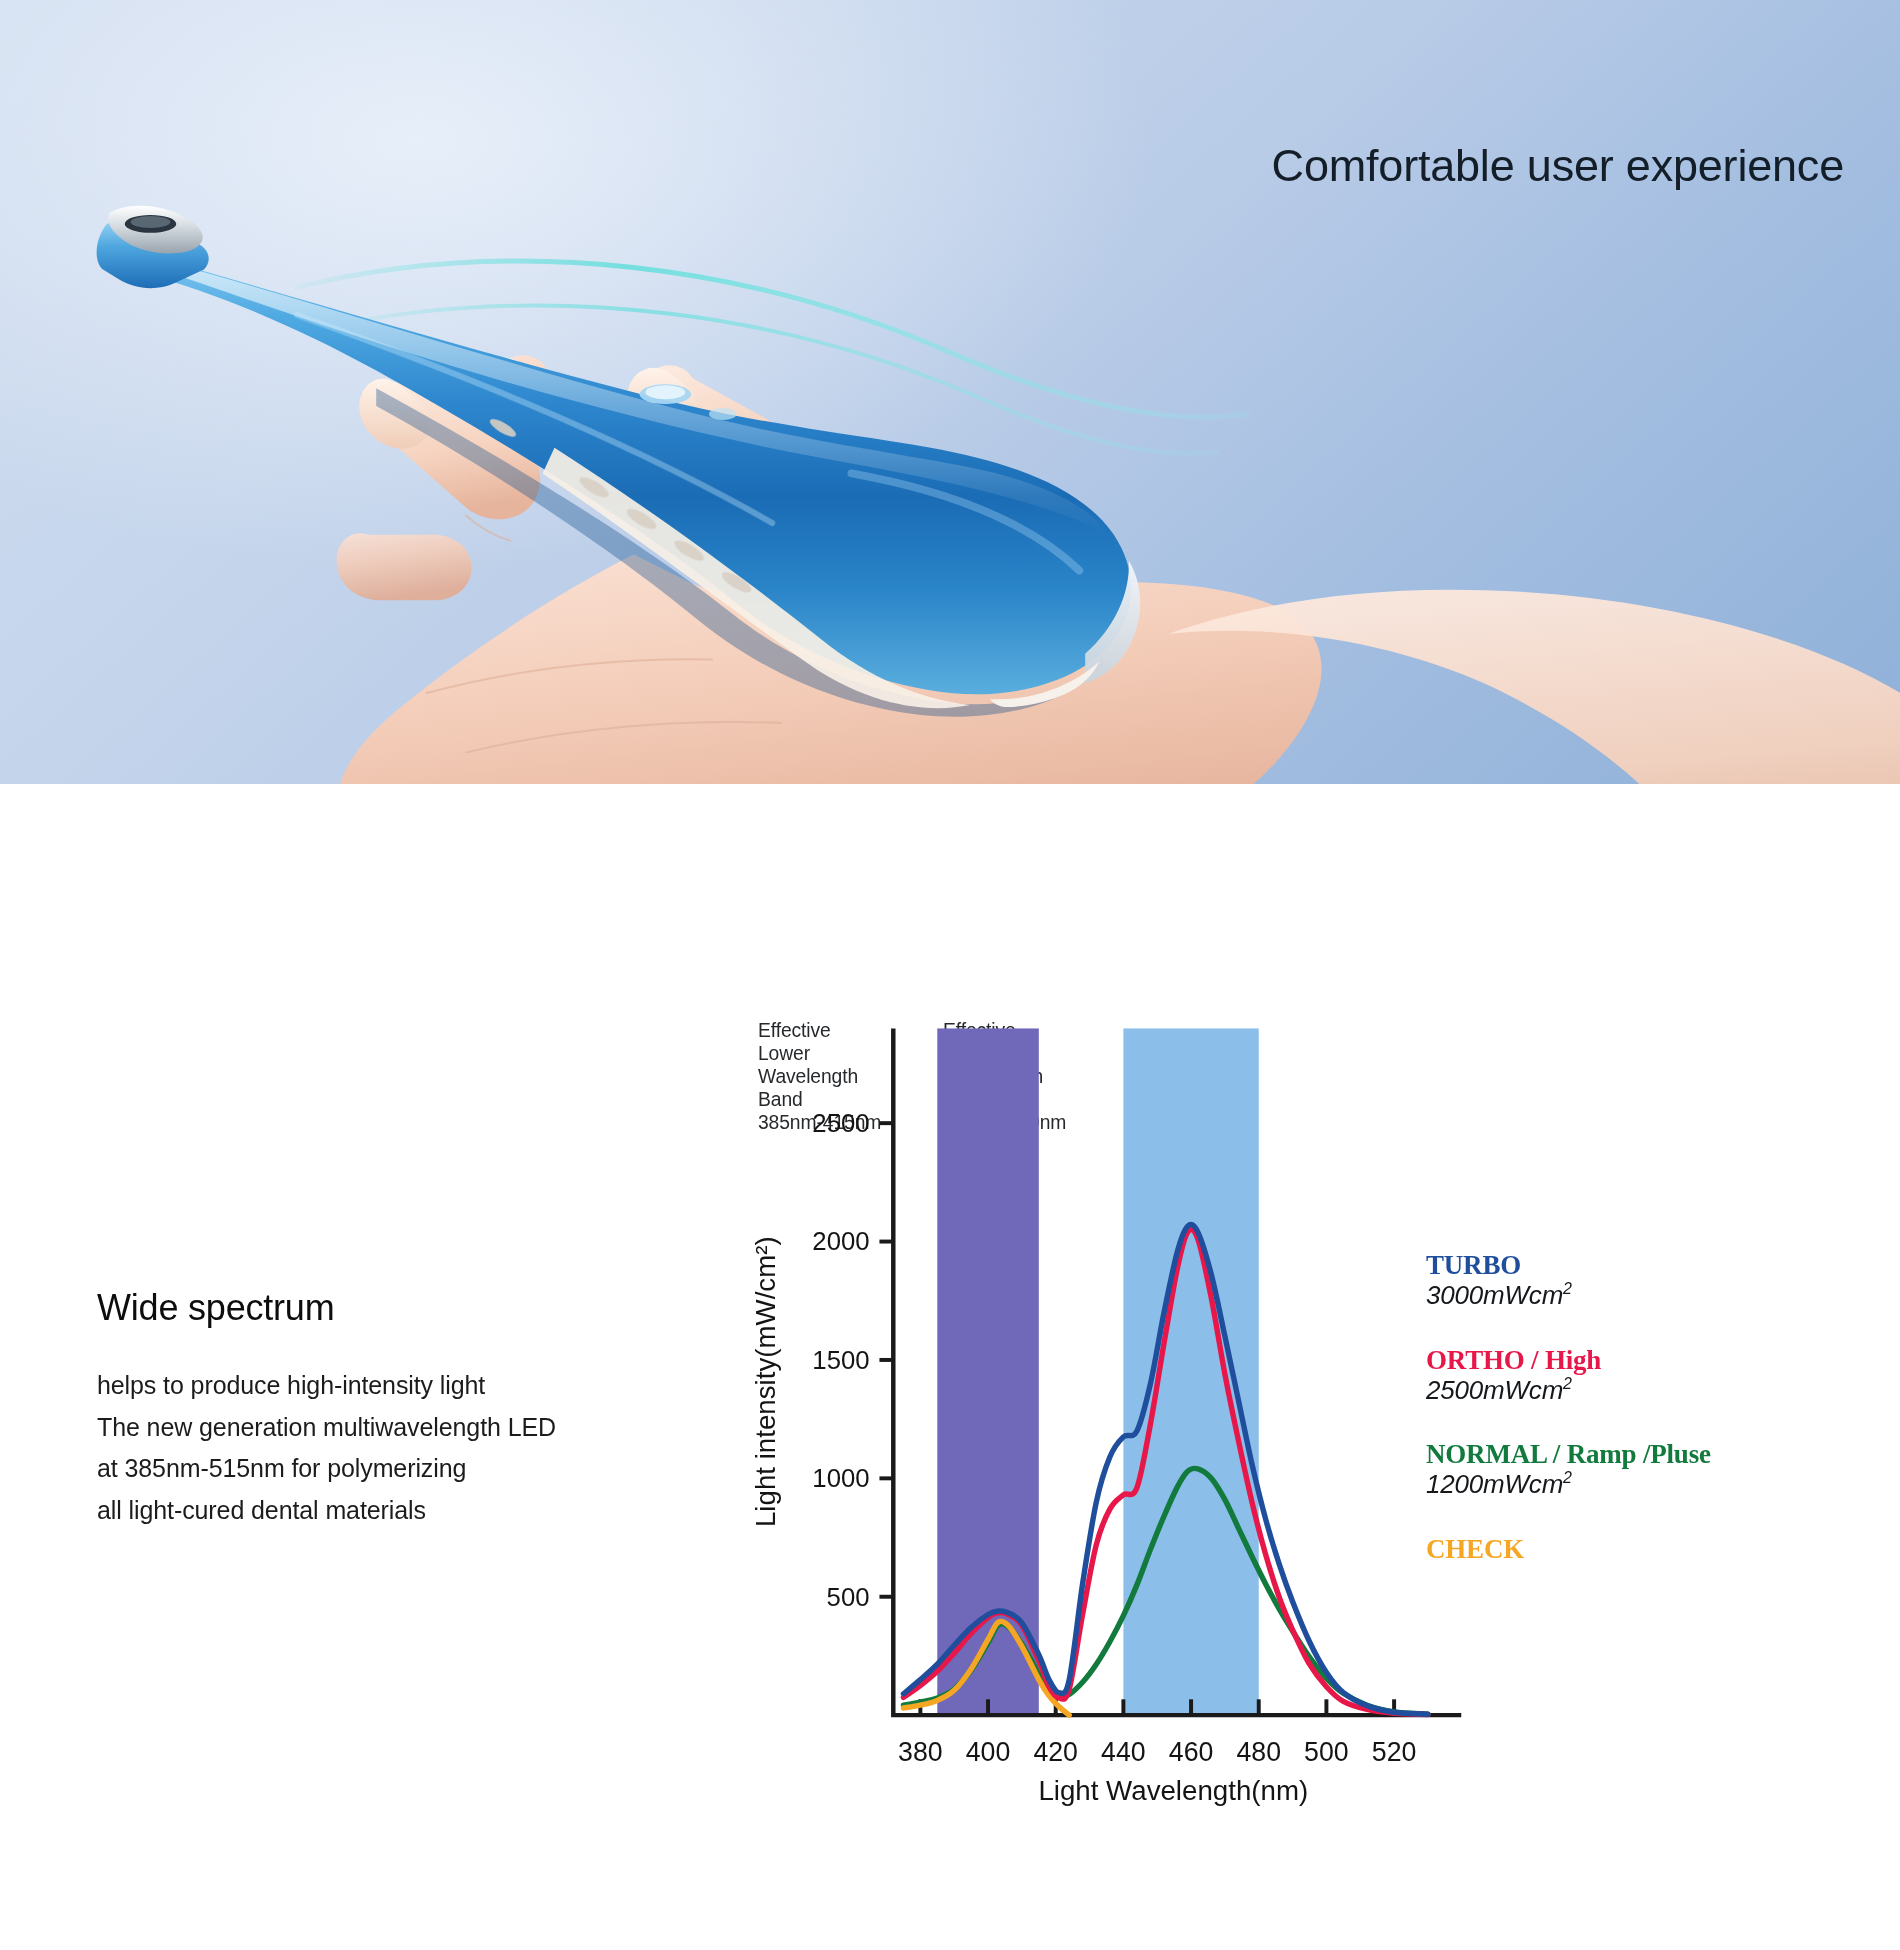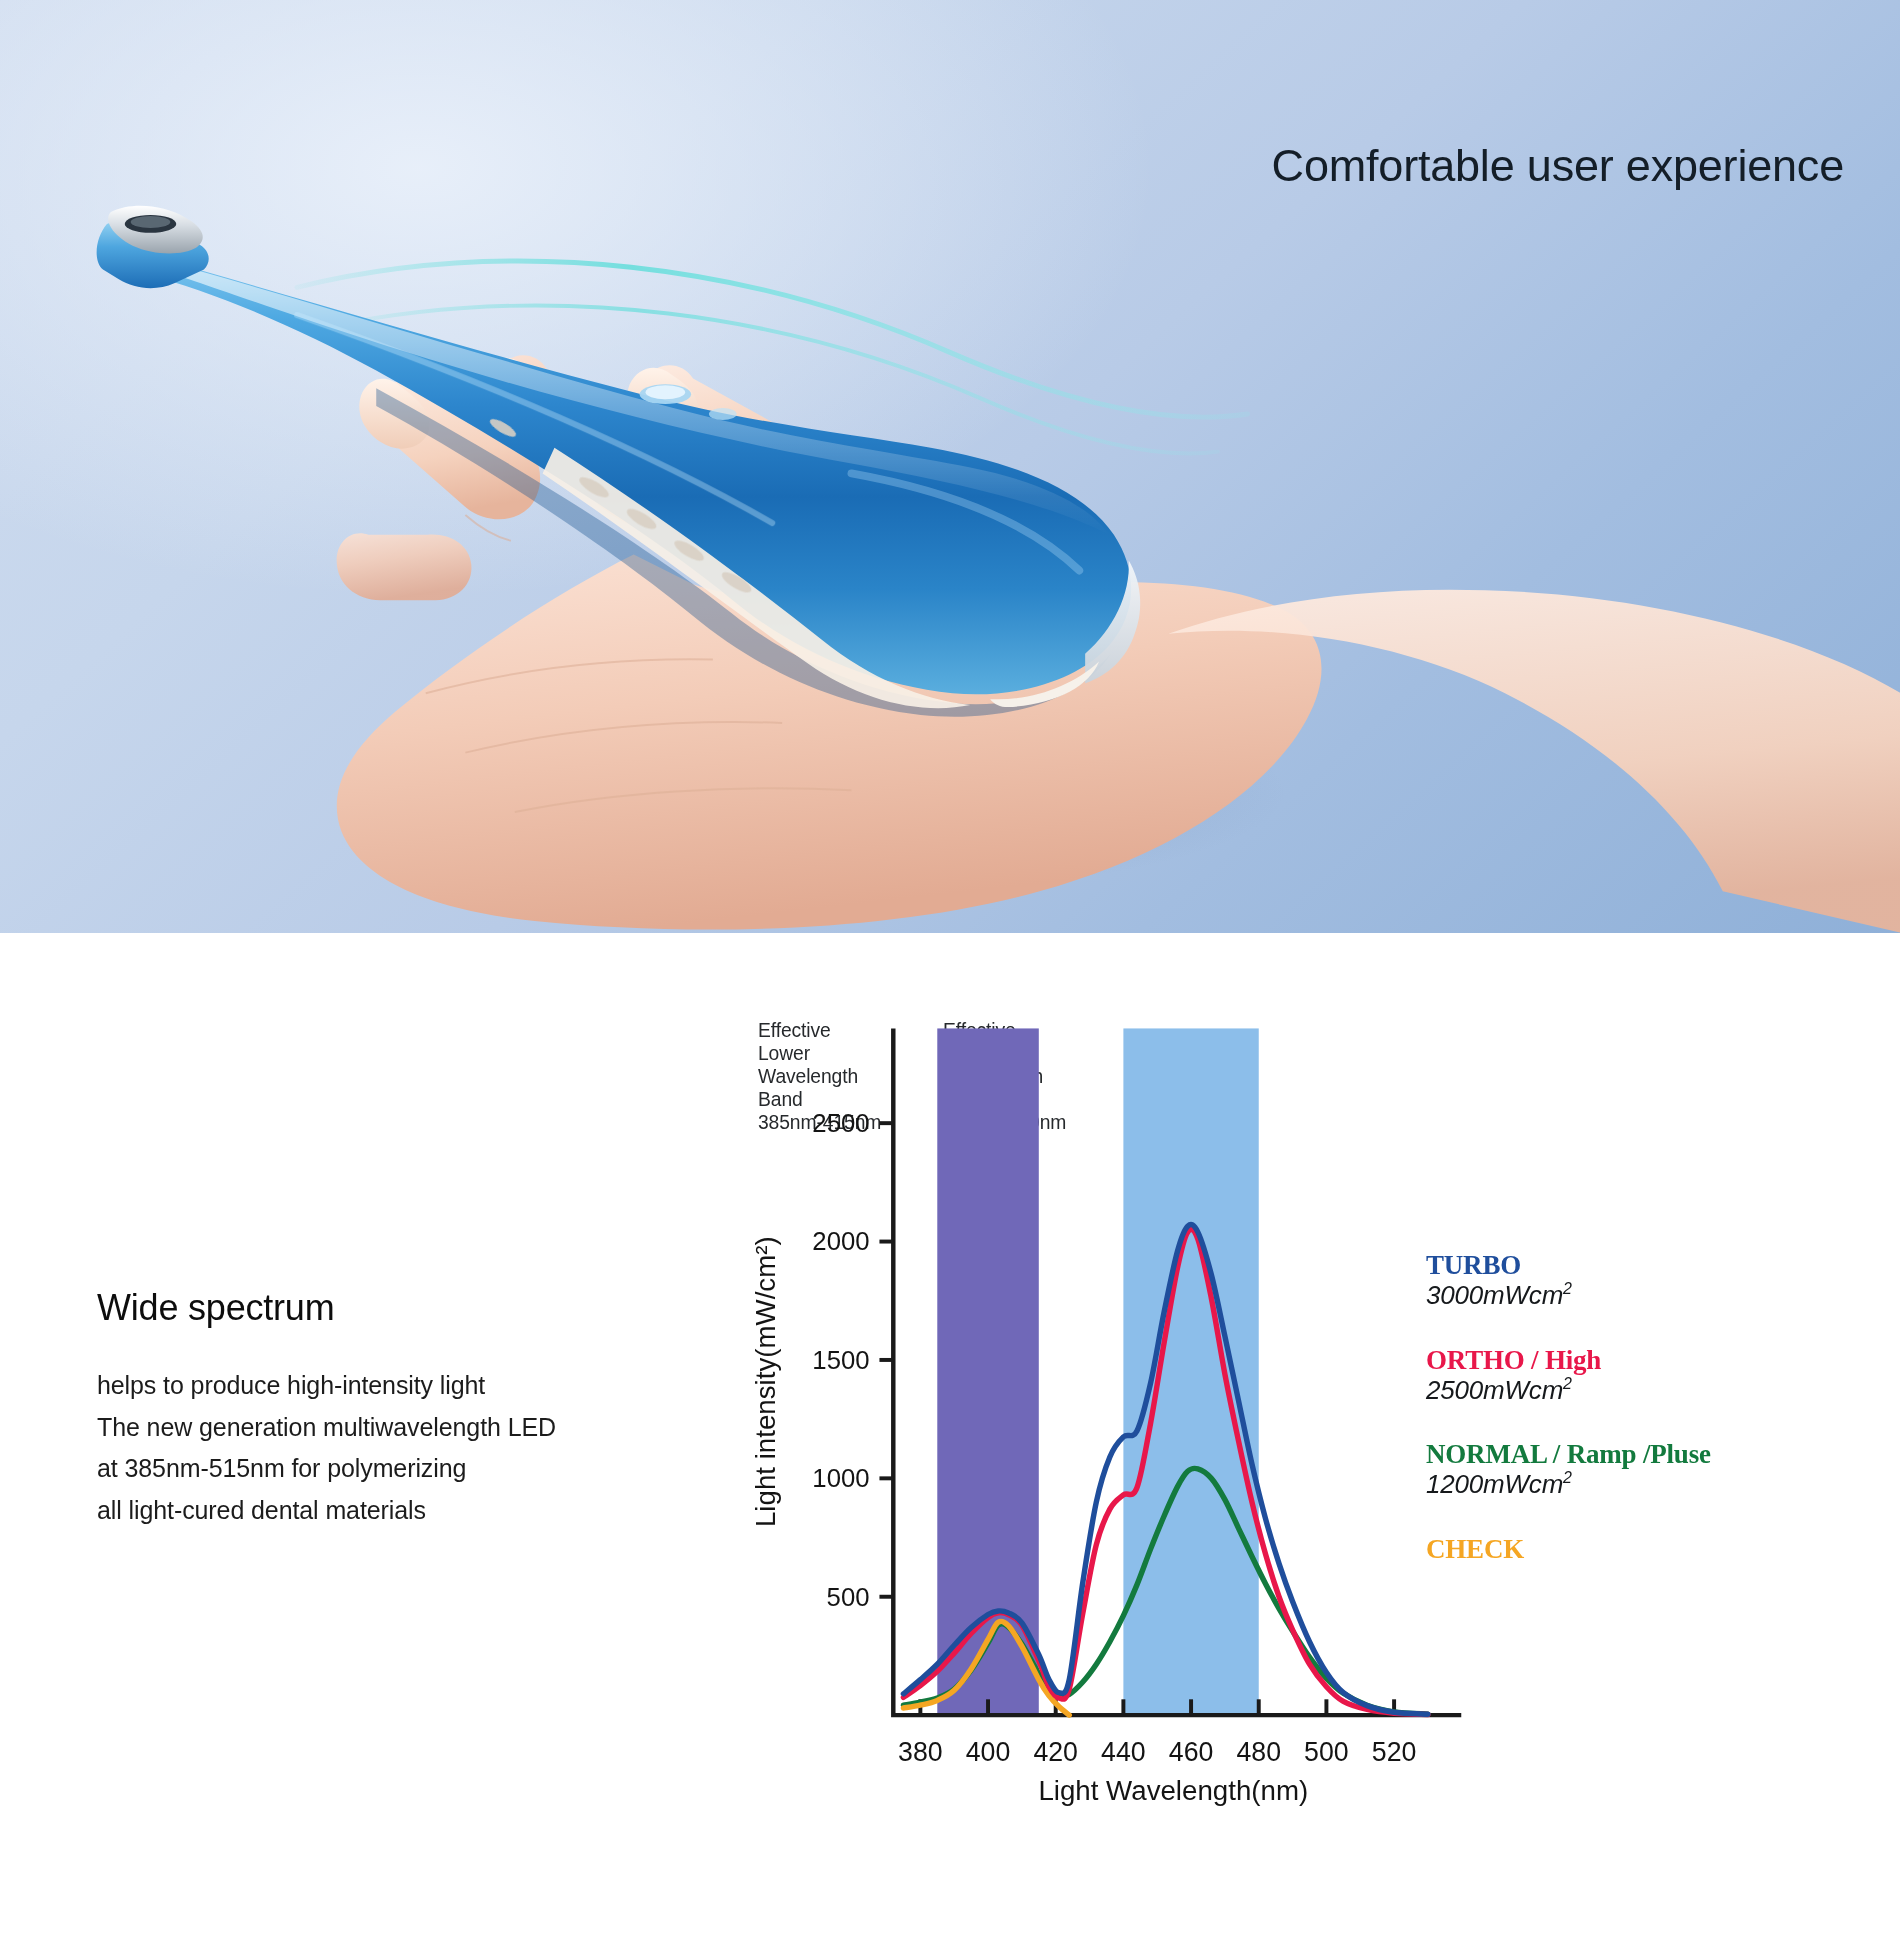--- a/index.html
+++ b/index.html
@@ -7,21 +7,21 @@
   body {
     width:1901px; height:1950px;
     background:#ffffff;
     font-family:"Liberation Sans", sans-serif;
     overflow:hidden;
     position:relative;
   }
 
   
   .hero {
-    position:absolute; left:0; top:0; width:1901px; height:933px;
+    position:absolute; left:0; top:0; width:1901px; height:784px;
     background:
       radial-gradient(ellipse 1188px 693px at 22% 18%, rgba(233,240,250,0.95) 0%, rgba(233,240,250,0) 62%),
       linear-gradient(138deg, #cfdcef 0%, #c6d6ec 28%, #b8cbe7 52%, #a2bde0 74%, #8fb0d8 100%);
     overflow:hidden;
   }
   .hero-copy {
     position:absolute; right:57px; top:139px; text-align:right;
   }
   .hero-title {
     font-size:45px; color:#141e28; letter-spacing:-0.2px;

